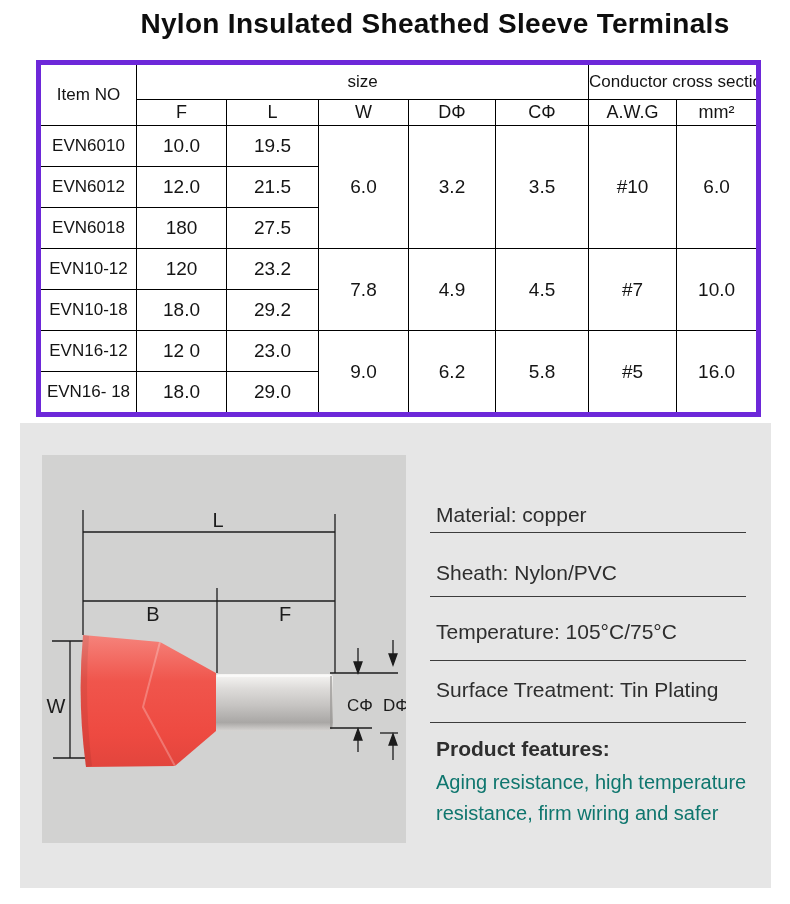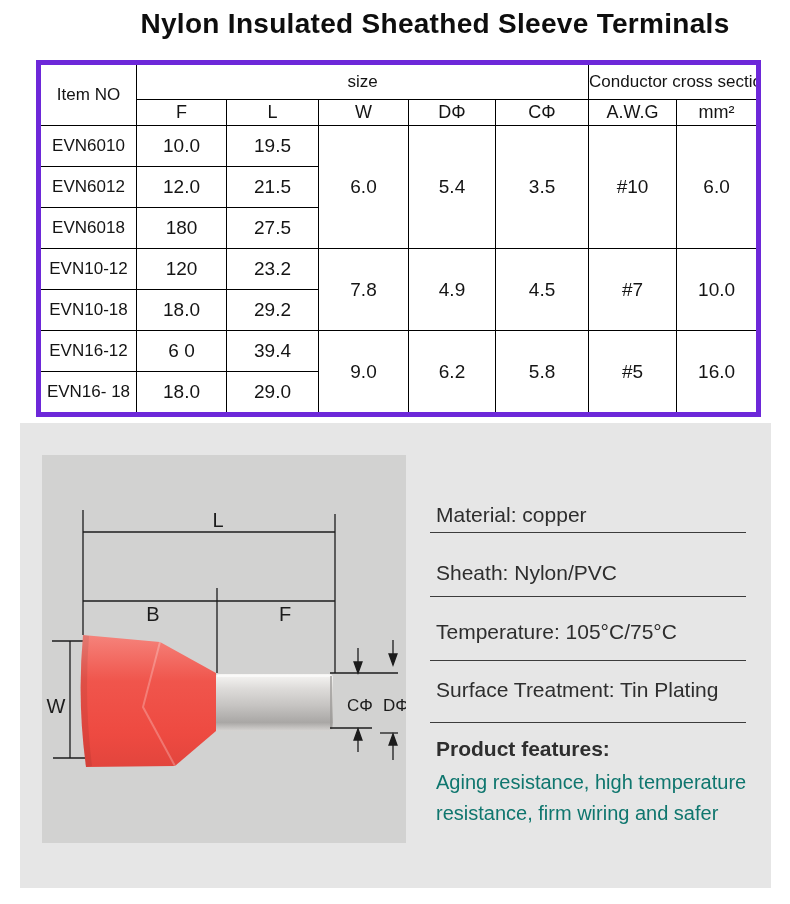--- a/index.html
+++ b/index.html
@@ -82,21 +82,21 @@
       <th class="gl">A.W.G</th>
       <th>mm²</th>
     </tr>
   </thead>
   <tbody>
     <tr>
       <td class="item-cell">EVN6010</td>
       <td>10.0</td>
       <td>19.5</td>
       <td rowspan="3">6.0</td>
-      <td rowspan="3">5.4</td>
+      <td rowspan="3">3.2</td>
       <td rowspan="3">3.5</td>
       <td rowspan="3">#10</td>
       <td rowspan="3">6.0</td>
     </tr>
     <tr>
       <td class="item-cell">EVN6012</td>
       <td>12.0</td>
       <td>21.5</td>
     </tr>
     <tr>
@@ -114,22 +114,22 @@
       <td rowspan="2">#7</td>
       <td rowspan="2">10.0</td>
     </tr>
     <tr>
       <td class="item-cell">EVN10-18</td>
       <td>18.0</td>
       <td>29.2</td>
     </tr>
     <tr>
       <td class="item-cell">EVN16-12</td>
-      <td>6 0</td>
-      <td>39.4</td>
+      <td>12 0</td>
+      <td>23.0</td>
       <td rowspan="2">9.0</td>
       <td rowspan="2">6.2</td>
       <td rowspan="2">5.8</td>
       <td rowspan="2">#5</td>
       <td rowspan="2">16.0</td>
     </tr>
     <tr>
       <td class="item-cell">EVN16- 18</td>
       <td>18.0</td>
       <td>29.0</td>

